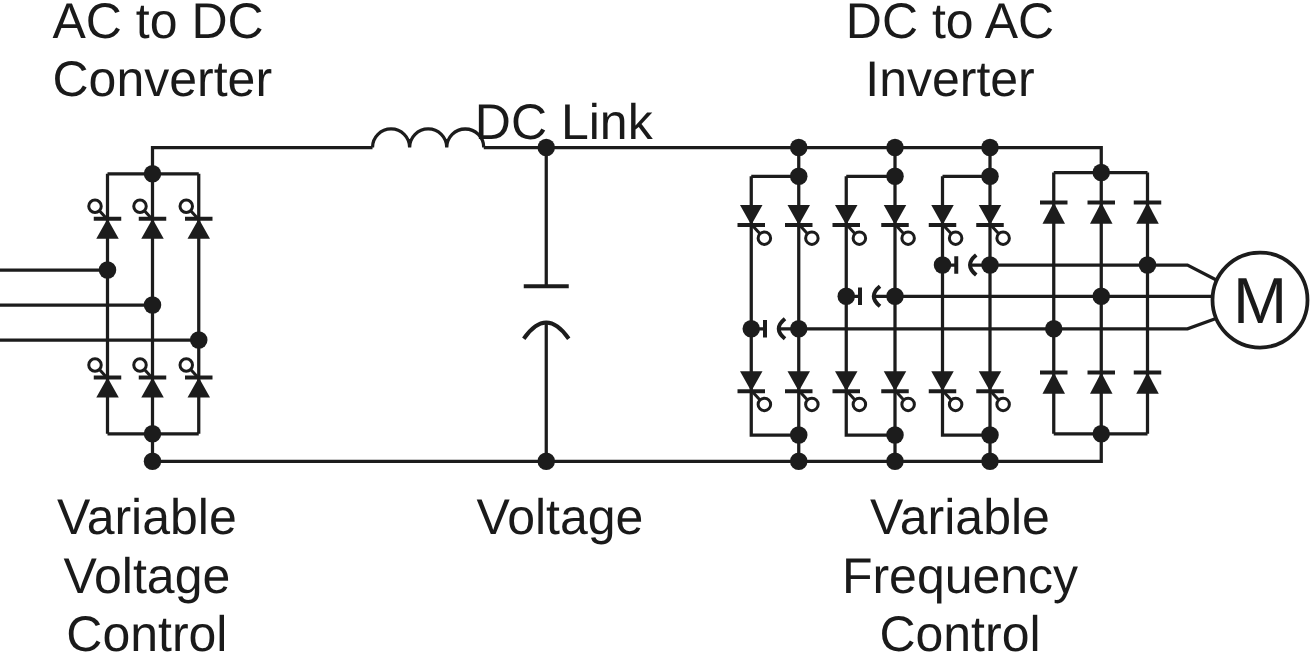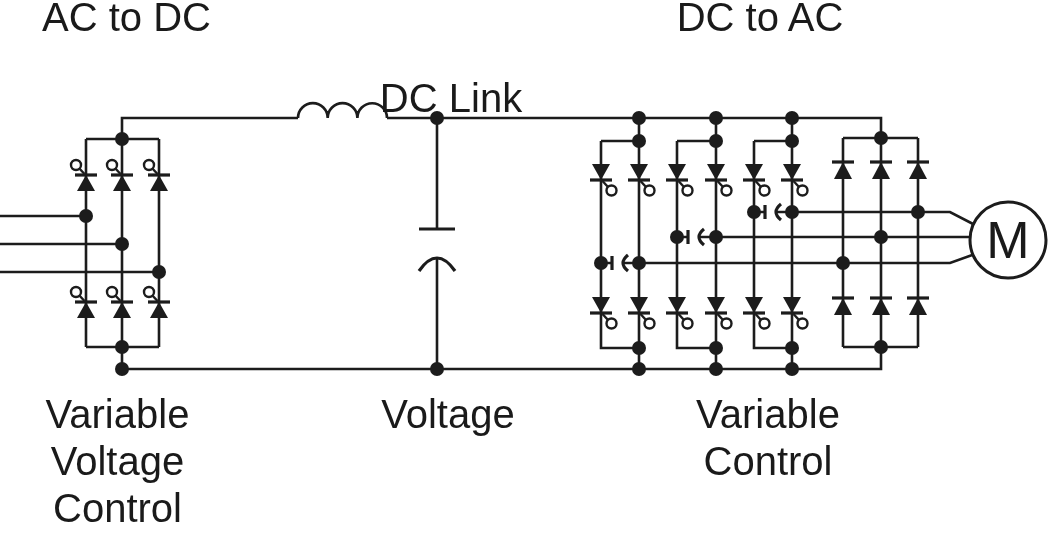--- a/index.html
+++ b/index.html
@@ -145,38 +145,41 @@
     </g>
 
     <g>
       <circle class="motor-circle" cx="1008" cy="240" r="38"></circle>
       <text class="motor-label" x="1008" y="258">M</text>
     </g>
   </svg>
 
   <div class="label" style="left:42px;top:-6px;">
     <div>AC to DC</div>
+    <div>Converter</div>
   </div>
 
   <div class="label center" style="left:331px;top:39px;width:240px;margin-top:36px;">
     <div>DC Link</div>
   </div>
 
   <div class="label center" style="left:640px;top:-6px;width:240px;">
     <div>DC to AC</div>
+    <div>Inverter</div>
   </div>
 
   <div class="label center" style="left:0px;top:391px;width:235px;">
     <div>Variable</div>
     <div>Voltage</div>
     <div>Control</div>
   </div>
 
   <div class="label center" style="left:328px;top:391px;width:240px;">
     <div>Voltage</div>
   </div>
 
   <div class="label center" style="left:648px;top:391px;width:240px;">
     <div>Variable</div>
+    <div>Frequency</div>
     <div>Control</div>
   </div>
 
 </div>
 
 </body></html>

